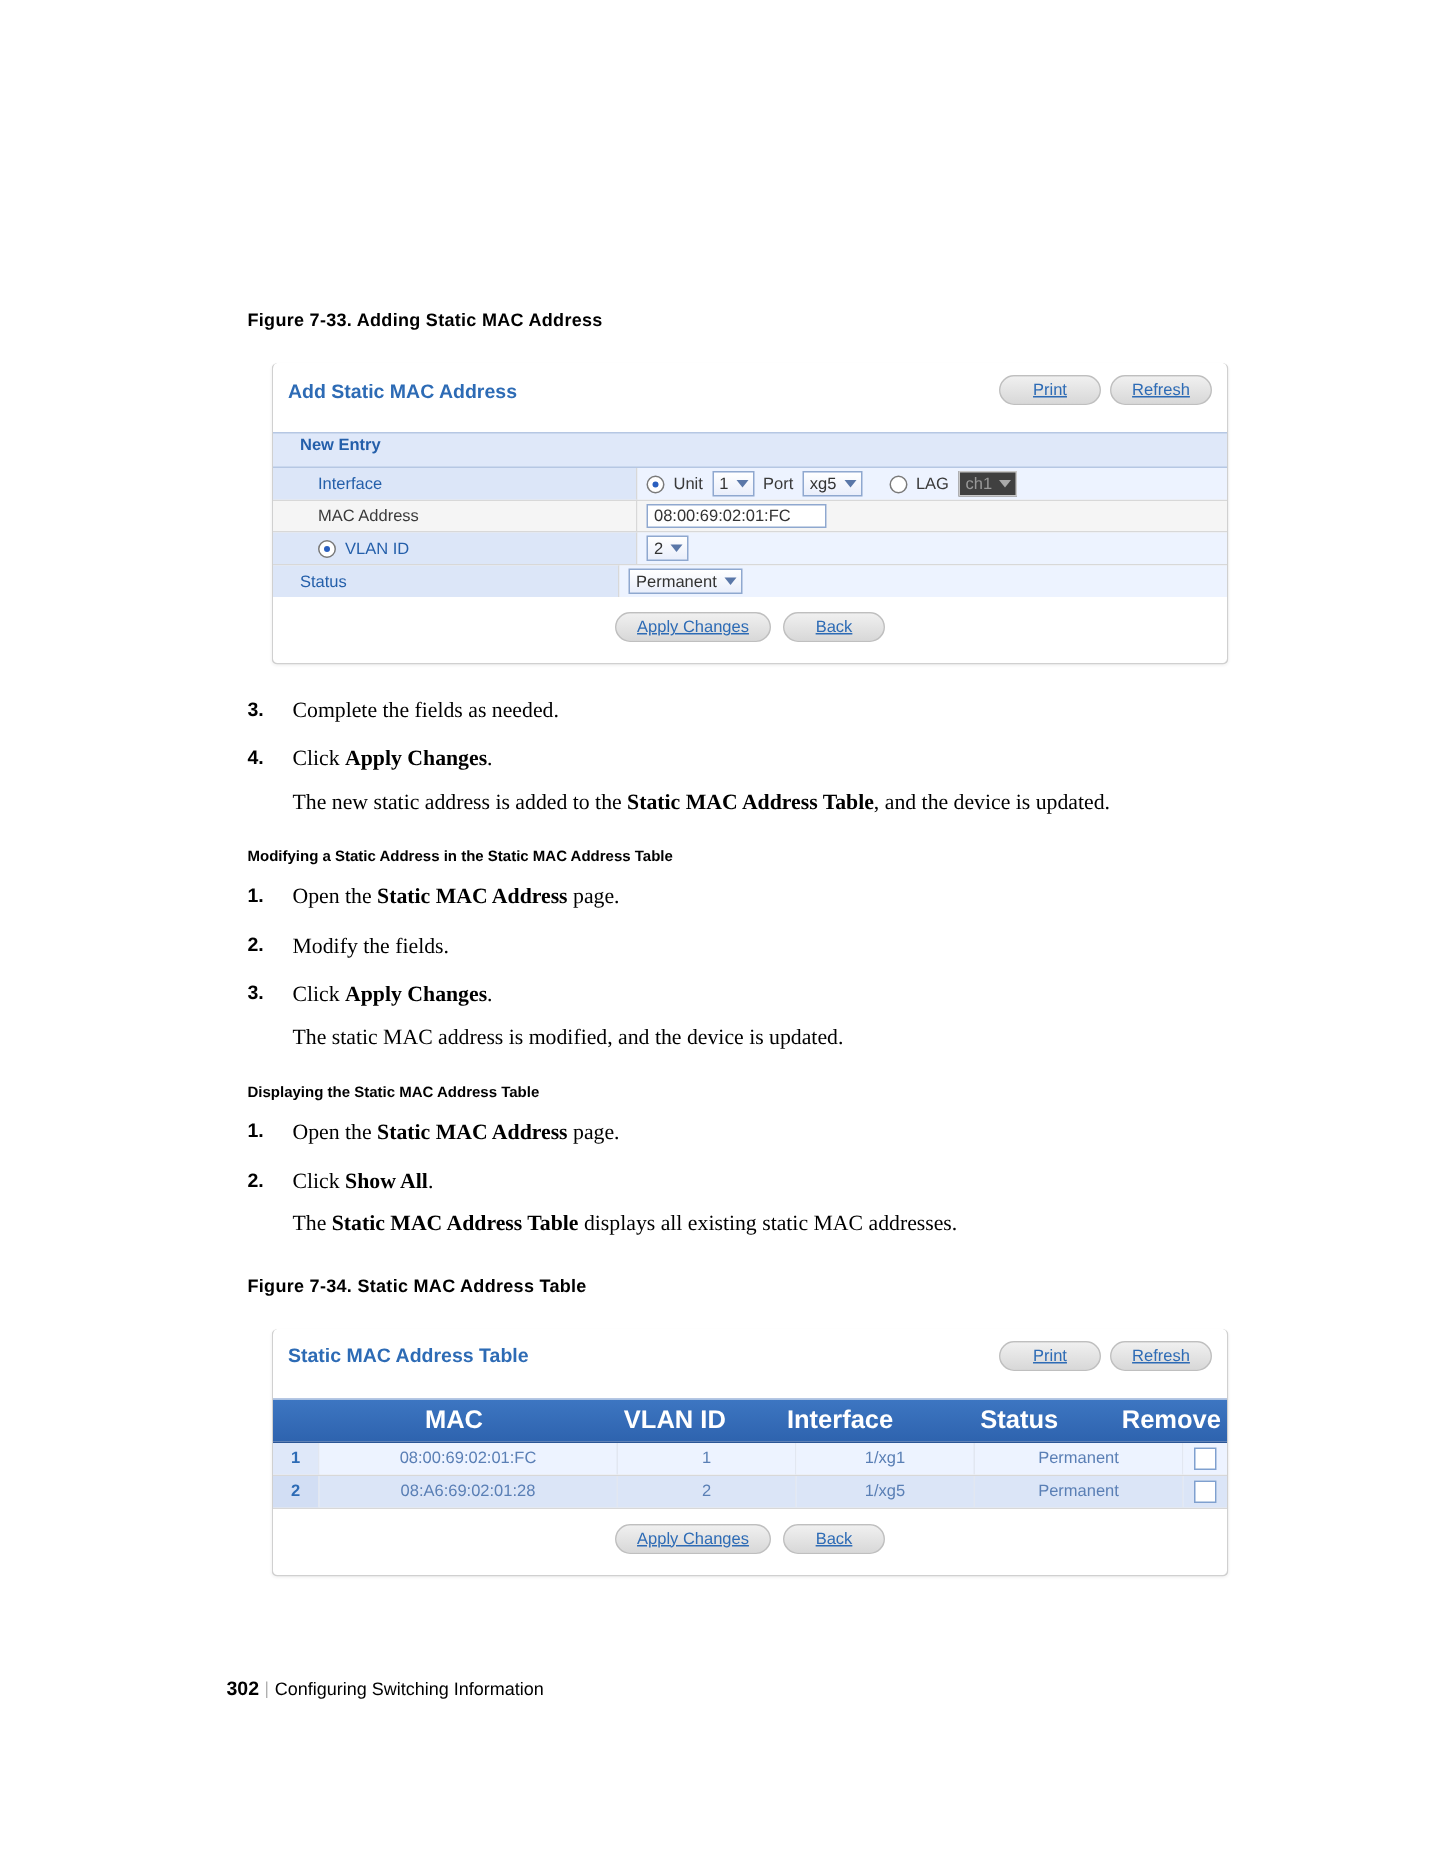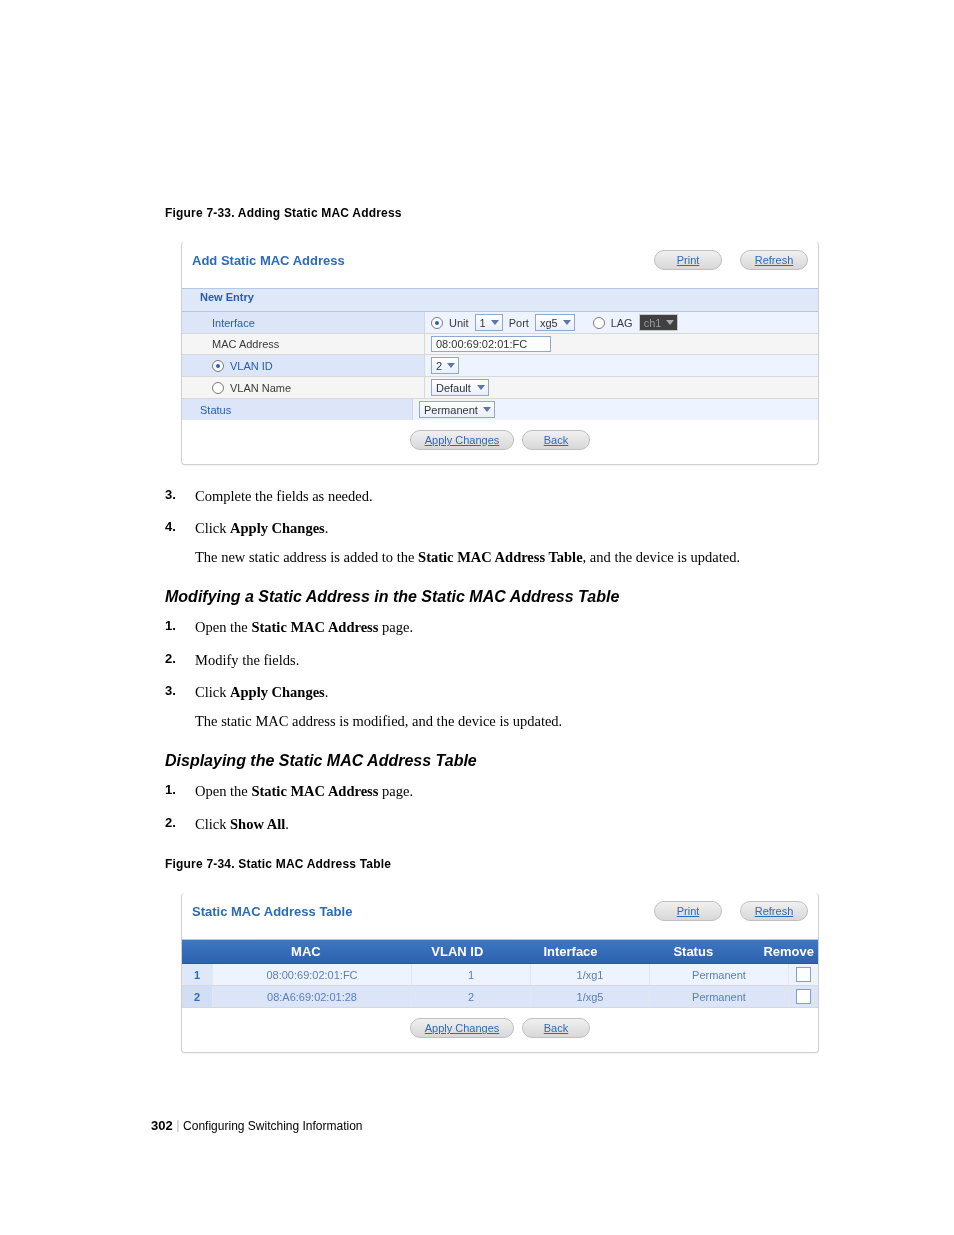--- a/index.html
+++ b/index.html
@@ -44,21 +44,21 @@
     justify-content: space-between;
     padding: 8px 10px 18px 10px;
   }
   .shot-title {
     color: #2d6bb5;
     font-weight: bold;
     font-size: 13px;
   }
   .shot-btns {
     display: flex;
-    gap: 18px;
+    gap: 6px;
   }
   .pill {
     display: inline-flex;
     align-items: center;
     justify-content: center;
     min-width: 46px;
     height: 18px;
     padding: 0 10px;
     font-size: 11px;
     color: #2d6bb5;
@@ -170,21 +170,21 @@
     gap: 8px;
     padding: 10px 0 14px 0;
   }
 
   
   .tblhdr {
     display: flex;
     background: linear-gradient(#3d76c2, #2e63ae);
     color: #fff;
     font-weight: bold;
-    font-size: 13px;
+    font-size: 17px;
     border-top: 1px solid #b6c7e3;
     border-bottom: 1px solid #2a5596;
   }
   .tblhdr > div {
     padding: 4px 4px;
     text-align: center;
   }
   .c-idx { width: 22px; background: #dfe8f9; color:#2d6bb5; display:flex; align-items:center; justify-content:center; border-right:1px solid #d0d0d0; font-weight:bold;}
   .c-mac { width: 190px; }
   .c-vlan { width: 110px; }
@@ -240,23 +240,22 @@
     flex: 1;
     padding-left: 2px;
   }
   .steps .follow {
     margin-top: 6px;
   }
   .b { font-weight: bold; }
   .sect-h {
     font-family: Arial, Helvetica, sans-serif;
     font-weight: bold;
-    font-size: 16px;
+    font-size: 10px;
     margin: 20px 0 10px 14px;
-    font-style: italic;
   }
 
   
   .foot {
     position: absolute;
     left: 150px;
     bottom: 118px;
     font-size: 12px;
     display: flex;
     align-items: center;
@@ -315,29 +314,20 @@
     <div class="band">
       <div class="band-label indent">
         <span class="radio-dot" style="margin-right:6px"></span>
         <span>VLAN ID</span>
       </div>
       <div class="band-val">
         <span class="mini-select" style="min-width:24px">2</span>
       </div>
     </div>
 
-    <div class="band">
-      <div class="band-label generic indent">
-        <span class="radio-hollow" style="margin-right:6px"></span>
-        <span>VLAN Name</span>
-      </div>
-      <div class="band-val alt">
-        <span class="mini-select" style="min-width:58px">Default</span>
-      </div>
-    </div>
 
     <div class="band" style="border-bottom:none;">
       <div class="band-label" style="padding-left:18px">Status</div>
       <div class="band-val">
         <span class="mini-select" style="min-width:64px">Permanent</span>
       </div>
     </div>
 
     <div class="shot-footer">
       <span class="pill" style="min-width:82px">Apply Changes</span>
@@ -387,20 +377,23 @@
     <li>
       <span class="num">1.</span>
       <span class="body">
         <span>Open the </span><span class="b">Static MAC Address</span><span> page.</span>
       </span>
     </li>
     <li>
       <span class="num">2.</span>
       <span class="body">
         <span>Click </span><span class="b">Show All</span><span>.</span>
+        <div class="follow">
+          <span>The </span><span class="b">Static MAC Address Table</span><span> displays all existing static MAC addresses.</span>
+        </div>
       </span>
     </li>
   </ul>
 
   <div class="fig-caption" style="margin-top:22px">Figure 7-34.    Static MAC Address Table</div>
 
   <div class="shot">
     <div class="shot-head">
       <div class="shot-title">Static MAC Address Table</div>
       <div class="shot-btns">

